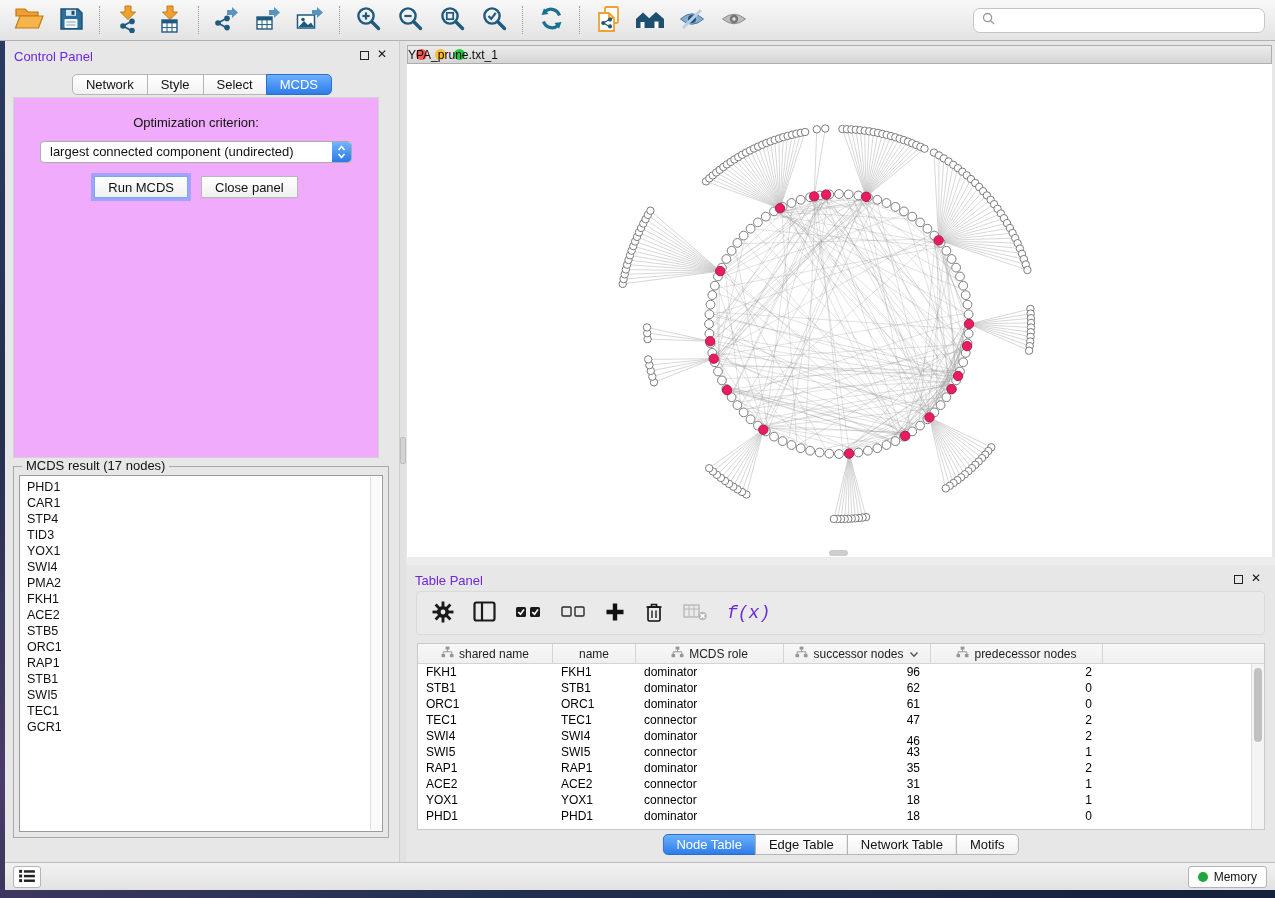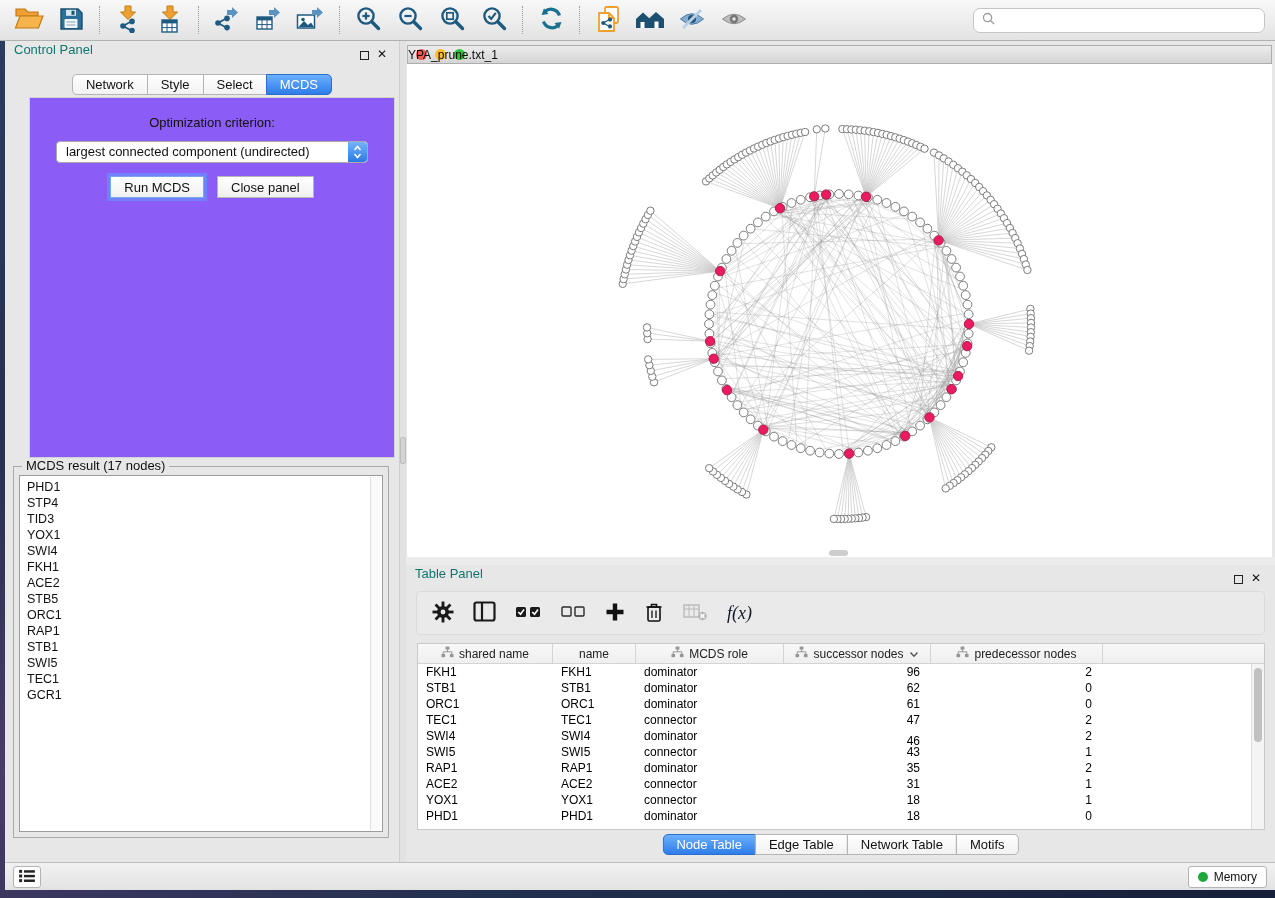--- a/index.html
+++ b/index.html
@@ -13,31 +13,31 @@
   #toolbar{position:absolute;left:0;top:0;width:1275px;height:41px;
     background:linear-gradient(#f8f8f8,#e3e3e3);border-bottom:1px solid #b1b1b1;
     display:flex;align-items:center;padding-left:8px}
   #tb-icons{display:flex;align-items:center;height:100%}
   .tb-btn{width:42px;height:38px;background:none;border:none;padding:0;display:flex;align-items:center;justify-content:center;cursor:default}
   .tb-sep{width:0;height:28px;border-left:1px dotted #9a9a9a;margin:0 7px}
   .tb-search{margin-left:auto;margin-right:10px;width:292px;height:25px;background:#fff;border:1px solid #c5c5c5;border-radius:7px;display:flex;align-items:center;padding:0 8px;gap:6px}
   .tb-search input{border:none;outline:none;flex:1;font-size:12px;background:transparent;font-family:inherit}
   
   #control-panel{position:absolute;left:5px;top:41px;width:395px;height:821px;background:#e7e7e7;border-right:1px solid #cfcfcf}
-  .panel-title{position:absolute;left:9px;top:1px;font-size:13px;color:#0f766e}
+  .panel-title{position:absolute;left:9px;top:8px;font-size:13px;color:#6d28d9}
   .float-ic{position:absolute;top:10px;width:9px;height:9px;border:1.5px solid #222;background:transparent}
   .close-ic{position:absolute;top:6px;font-size:12px;font-weight:bold;color:#111}
   #cp-float{right:30px}
   #cp-close{right:12px}
   #cp-tabs{position:absolute;left:0;top:33px;width:100%;display:flex;justify-content:center}
   .seg-tab{background:linear-gradient(#ffffff,#f2f2f2);border:1px solid #b5b5b5;margin-left:-1px;padding:2px 13px;font-size:13px;color:#111;white-space:nowrap}
   .seg-tab:first-child{border-radius:5px 0 0 5px;margin-left:0}
   .seg-tab:last-child{border-radius:0 5px 5px 0}
   .seg-tab.active{background:linear-gradient(#6cb0fd,#2d7ce9);border-color:#2b6fce;color:#fff}
-  #cp-inner{position:absolute;left:24px;top:56px;width:366px;height:361px;background:#8b5cf6;border:1px solid #d2d2d2}
+  #cp-inner{position:absolute;left:8px;top:56px;width:366px;height:361px;background:#f0abfc;border:1px solid #d2d2d2}
   #opt-label{margin-top:17px;text-align:center;font-size:13px}
   #opt-select{position:relative;width:312px;height:22px;margin:11px auto 0;background:#fff;border:1px solid #ababab;border-radius:4px;font-size:13px;line-height:20px;padding-left:9px;white-space:nowrap;overflow:hidden}
   #opt-stepper{position:absolute;right:0;top:0;bottom:0;width:19px;border-radius:0 3px 3px 0;background:linear-gradient(#72b4fc,#2a79e6);display:flex;flex-direction:column;align-items:center;justify-content:center}
   .btn-row{margin-top:13px;display:flex;justify-content:center;gap:13px}
   .mac-btn{height:22px;padding:0 13px;background:linear-gradient(#ffffff,#f0f0f0);border:1px solid #b7b7b7;border-radius:0;font-size:13px;font-family:inherit;color:#111}
   .mac-btn.focused{box-shadow:0 0 0 3px rgba(96,158,255,.55);border-color:#7ba7ea}
   #mcds-group{position:absolute;left:8px;top:425px;width:376px;height:372px;border:1px solid #a9a9a9}
   #mcds-legend{position:absolute;top:-9px;left:8px;background:#e7e7e7;padding:0 4px;font-size:13px}
   #mcds-list{position:absolute;left:5px;top:8px;right:5px;bottom:5px;background:#fff;border:1px solid #9b9b9b;overflow:hidden;font-size:12.5px;line-height:16px;padding:3px 0 0 7px}
   #mcds-scroll{position:absolute;top:1px;bottom:1px;right:1px;width:11px;background:#fafafa;border-left:1px solid #e0e0e0}
@@ -271,24 +271,26 @@
     <div class="btn-row">
       <button class="mac-btn focused">Run MCDS</button>
       <button class="mac-btn">Close panel</button>
     </div>
   </div>
   <div id="mcds-group">
     <span id="mcds-legend">MCDS result (17 nodes)</span>
     <div id="mcds-list">
       <div id="mcds-scroll"></div>
     <div class="mcds-item">PHD1</div>
+        <div class="mcds-item">CAR1</div>
         <div class="mcds-item">STP4</div>
         <div class="mcds-item">TID3</div>
         <div class="mcds-item">YOX1</div>
         <div class="mcds-item">SWI4</div>
+        <div class="mcds-item">PMA2</div>
         <div class="mcds-item">FKH1</div>
         <div class="mcds-item">ACE2</div>
         <div class="mcds-item">STB5</div>
         <div class="mcds-item">ORC1</div>
         <div class="mcds-item">RAP1</div>
         <div class="mcds-item">STB1</div>
         <div class="mcds-item">SWI5</div>
         <div class="mcds-item">TEC1</div>
         <div class="mcds-item">GCR1</div>
       </div>
@@ -948,21 +950,21 @@
             <rect x="1" y="2" width="15" height="12" fill="none" stroke="#b8b8b8" stroke-width="1.4"></rect>
             <line x1="1" y1="6" x2="16" y2="6" stroke="#b8b8b8"></line>
             <line x1="6" y1="2" x2="6" y2="14" stroke="#b8b8b8"></line>
             <line x1="11" y1="2" x2="11" y2="14" stroke="#b8b8b8"></line>
             <circle cx="19.5" cy="13" r="4.3" fill="#b8b8b8"></circle>
             <line x1="17.5" y1="11" x2="21.5" y2="15" stroke="#fff" stroke-width="1.4"></line>
             <line x1="21.5" y1="11" x2="17.5" y2="15" stroke="#fff" stroke-width="1.4"></line>
           </svg></span>
       </button>
       <button class="tp-ic">
-        <span><span style="font-family:Liberation Serif, serif;font-style:italic;font-size:18px;color:#0f172a">f(x)</span></span>
+        <span><span style="font-family:Liberation Mono, monospace;font-style:italic;font-size:18px;color:#6d28d9">f(x)</span></span>
       </button>
     </div>
   <div id="node-table">
     <div id="nt-head">
         <div class="th" style="width: 135px;">
           <span><svg width="13" height="12" viewBox="0 0 13 12">
               <rect x="4.6" y="0.6" width="3.8" height="3" fill="#969696"></rect>
               <path d="M6.5 3.6v2.2M2.2 8V5.8h8.6V8" stroke="#969696" fill="none"></path>
               <rect x="0.5" y="8" width="3.6" height="3.2" fill="#969696"></rect>
               <rect x="8.9" y="8" width="3.6" height="3.2" fill="#969696"></rect>

